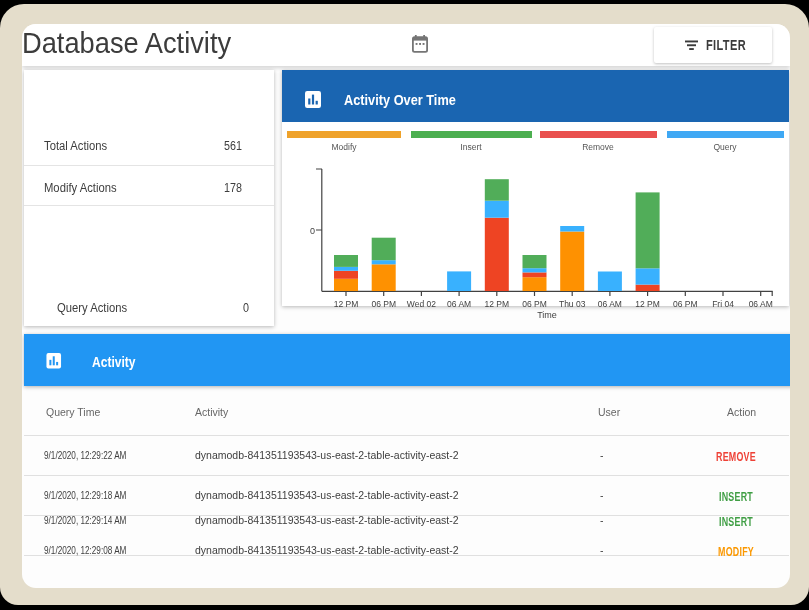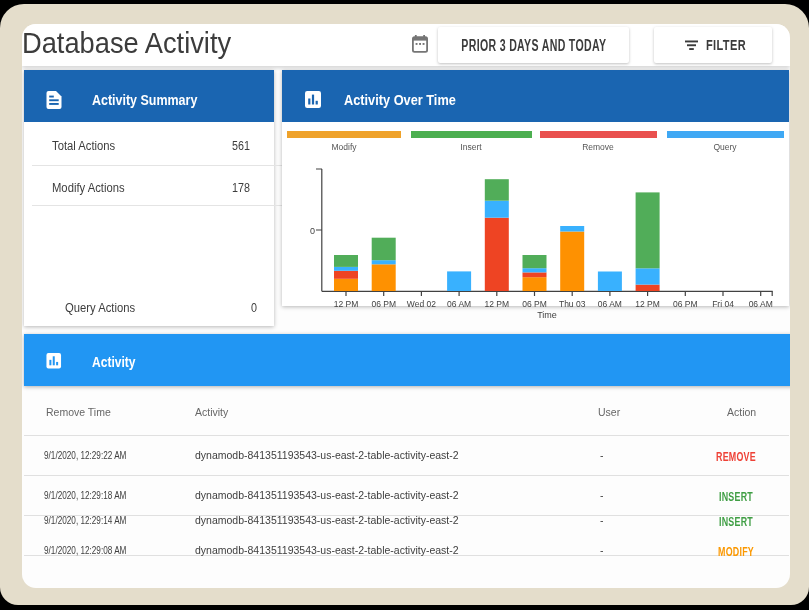--- a/index.html
+++ b/index.html
@@ -12,21 +12,21 @@
   .btn { position:absolute; top:3px; height:36px; background:#fff; box-shadow:0 1px 3px rgba(0,0,0,0.25); border-radius:2px; display:flex; align-items:center; justify-content:center; color:#3b3b3b; font-weight:bold; font-size:14px; letter-spacing:0.5px; }
   #btn1 { left:416px; width:191px; }
   #btn2 { left:632px; width:118px; }
   
   .panel { position:absolute; background:#fff; box-shadow:0 1px 4px rgba(0,0,0,0.28); }
   #pLeft  { left:2px; top:46px; width:250px; height:256px; }
   #pRight { left:260px; top:46px; width:507px; height:236px; }
   .bluehead { position:absolute; left:0; top:0; right:0; height:52px; background:#1a65b1; }
   .bluehead .txt { position:absolute; top:21.5px; color:#fff; font-weight:bold; font-size:14.5px; white-space:nowrap; transform:scaleX(0.86); transform-origin:left; }
   
-  .srow { position:absolute; left:8px; width:250px; border-bottom:1px solid #e4e4e4;padding-left:15px; }
+  .srow { position:absolute; left:0; width:250px; border-bottom:1px solid #e4e4e4;padding-left:15px; }
   .srow .lbl { position:absolute; left:20px; top:calc(50% + 2px); transform:translateY(-50%) scaleX(0.9); transform-origin:left center; font-size:12.5px; color:#3d3d3d; white-space:nowrap; }
   .srow .val { position:absolute; left:169px; width:80px; top:calc(50% + 2px); transform:translateY(-50%) scaleX(0.86); font-size:12.5px; color:#3d3d3d; text-align:center; }
   
   #legend { position:absolute; left:260px; top:105px; width:507px; height:24px; }
   .lgbar { position:absolute; top:2px; height:7px; }
   .lglbl { position:absolute; top:13px; font-size:8.5px; color:#555; width:116px; text-align:center; }
   
   #actbar { position:absolute; left:2px; top:310px; width:770px; height:52px; background:#2196f3; box-shadow:0 1px 4px rgba(0,0,0,0.3); display:flex; align-items:center; }
   .thead { position:absolute; top:382px; font-size:10.5px; color:#666; }
   .trow { position:absolute; left:2px; width:765px; height:40px; }
@@ -44,42 +44,30 @@
   <div id="title">Database Activity</div>
   <svg id="calico" width="16" height="18" viewBox="0 0 16 18" style="position:absolute;left:390px;top:11px;">
     <rect x="2.9" y="0" width="1.8" height="3.5" fill="#757575"></rect>
     <rect x="11.2" y="0" width="1.8" height="3.5" fill="#757575"></rect>
     <rect x="0.9" y="2.2" width="14.2" height="14.6" rx="1.6" fill="none" stroke="#757575" stroke-width="1.8"></rect>
     <rect x="1" y="2.4" width="14" height="3.2" fill="#757575"></rect>
     <rect x="3.6" y="8" width="1.9" height="1.9" fill="#757575"></rect>
     <rect x="7.1" y="8" width="1.9" height="1.9" fill="#757575"></rect>
     <rect x="10.6" y="8" width="1.9" height="1.9" fill="#757575"></rect>
   </svg>
-  <div class="btn" id="btn1">
-      <span style="font-size:16px;transform:scaleX(0.66);white-space:nowrap;position:relative;top:1.2px;">PRIOR 3 DAYS AND TODAY</span>
-    </div>
   <div class="btn" id="btn2" style="justify-content:flex-start;padding-left:30px;">
     <svg width="15" height="11" viewBox="0 0 15 11" style="margin-right:7px">
       <rect x="1" y="0.5" width="13" height="1.9" fill="#3b3b3b"></rect>
       <rect x="3" y="4.3" width="9" height="1.9" fill="#3b3b3b"></rect>
       <rect x="5.2" y="8.1" width="4.6" height="1.9" fill="#3b3b3b"></rect>
     </svg>
     <span style="font-size:14.5px;transform:scaleX(0.76);transform-origin:left;">FILTER</span>
   </div>
 
   <div class="panel" id="pLeft">
-    <div class="bluehead">
-      <svg width="16" height="18" viewBox="0 0 16 18" style="position:absolute;left:22px;top:20.7px;">
-        <path d="M2.5 0 L10 0 L15.5 5.5 L15.5 16 Q15.5 18 13.5 18 L2.5 18 Q0.5 18 0.5 16 L0.5 2 Q0.5 0 2.5 0 Z" fill="#fff"></path>
-        <rect x="3.2" y="4.6" width="4.6" height="1.9" fill="#1a65b1"></rect>
-        <rect x="3.2" y="8.3" width="9.5" height="1.9" fill="#1a65b1"></rect>
-        <rect x="3.2" y="12" width="9.5" height="1.9" fill="#1a65b1"></rect>
-      </svg>
-      <span class="txt" style="left:67.5px;">Activity Summary</span>
-    </div>
     <div class="srow" style="top:52px; height:44px;">
         <span class="lbl">Total Actions</span>
         <span class="val">561</span>
       </div>
     <div class="srow" style="top:96px; height:40px;">
         <span class="lbl">Modify Actions</span>
         <span class="val">178</span>
       </div>
     <div class="srow" style="top:215px; height:41px; border-bottom:none;margin-left:13px;">
         <span class="lbl">Query Actions</span>
@@ -168,21 +156,21 @@
   <div id="actbar">
     <svg width="15.5" height="15.5" viewBox="0 0 16 17" style="position:absolute;left:22px;top:19px;">
       <rect x="0" y="0" width="16" height="17" rx="2.2" fill="#fff"></rect>
       <rect x="3.2" y="7.5" width="2.2" height="6" fill="#2196f3"></rect>
       <rect x="6.9" y="3.6" width="2.2" height="9.9" fill="#2196f3"></rect>
       <rect x="10.6" y="9.8" width="2.2" height="3.7" fill="#2196f3"></rect>
     </svg>
     <span style="position:absolute;left:67.5px;top:19.5px;color:#fff;font-weight:bold;font-size:14px;white-space:nowrap;transform:scaleX(0.86);transform-origin:left;">Activity</span>
   </div>
 
-  <div class="thead" style="left:24px;">Remove Time</div>
+  <div class="thead" style="left:24px;">Query Time</div>
   <div class="thead" style="left:173px;">Activity</div>
   <div class="thead" style="left:576px;">User</div>
   <div class="thead" style="left:705px;">Action</div>
   <div class="divline" style="top:411px;"></div>
 
   <div class="trow" style="top:411px;">
     <span class="c1">9/1/2020, 12:29:22 AM</span>
       <span class="c2">dynamodb-841351193543-us-east-2-table-activity-east-2</span>
       <span class="c3">-</span>
       <span class="c4" style="color:#ee4136;">REMOVE</span>

